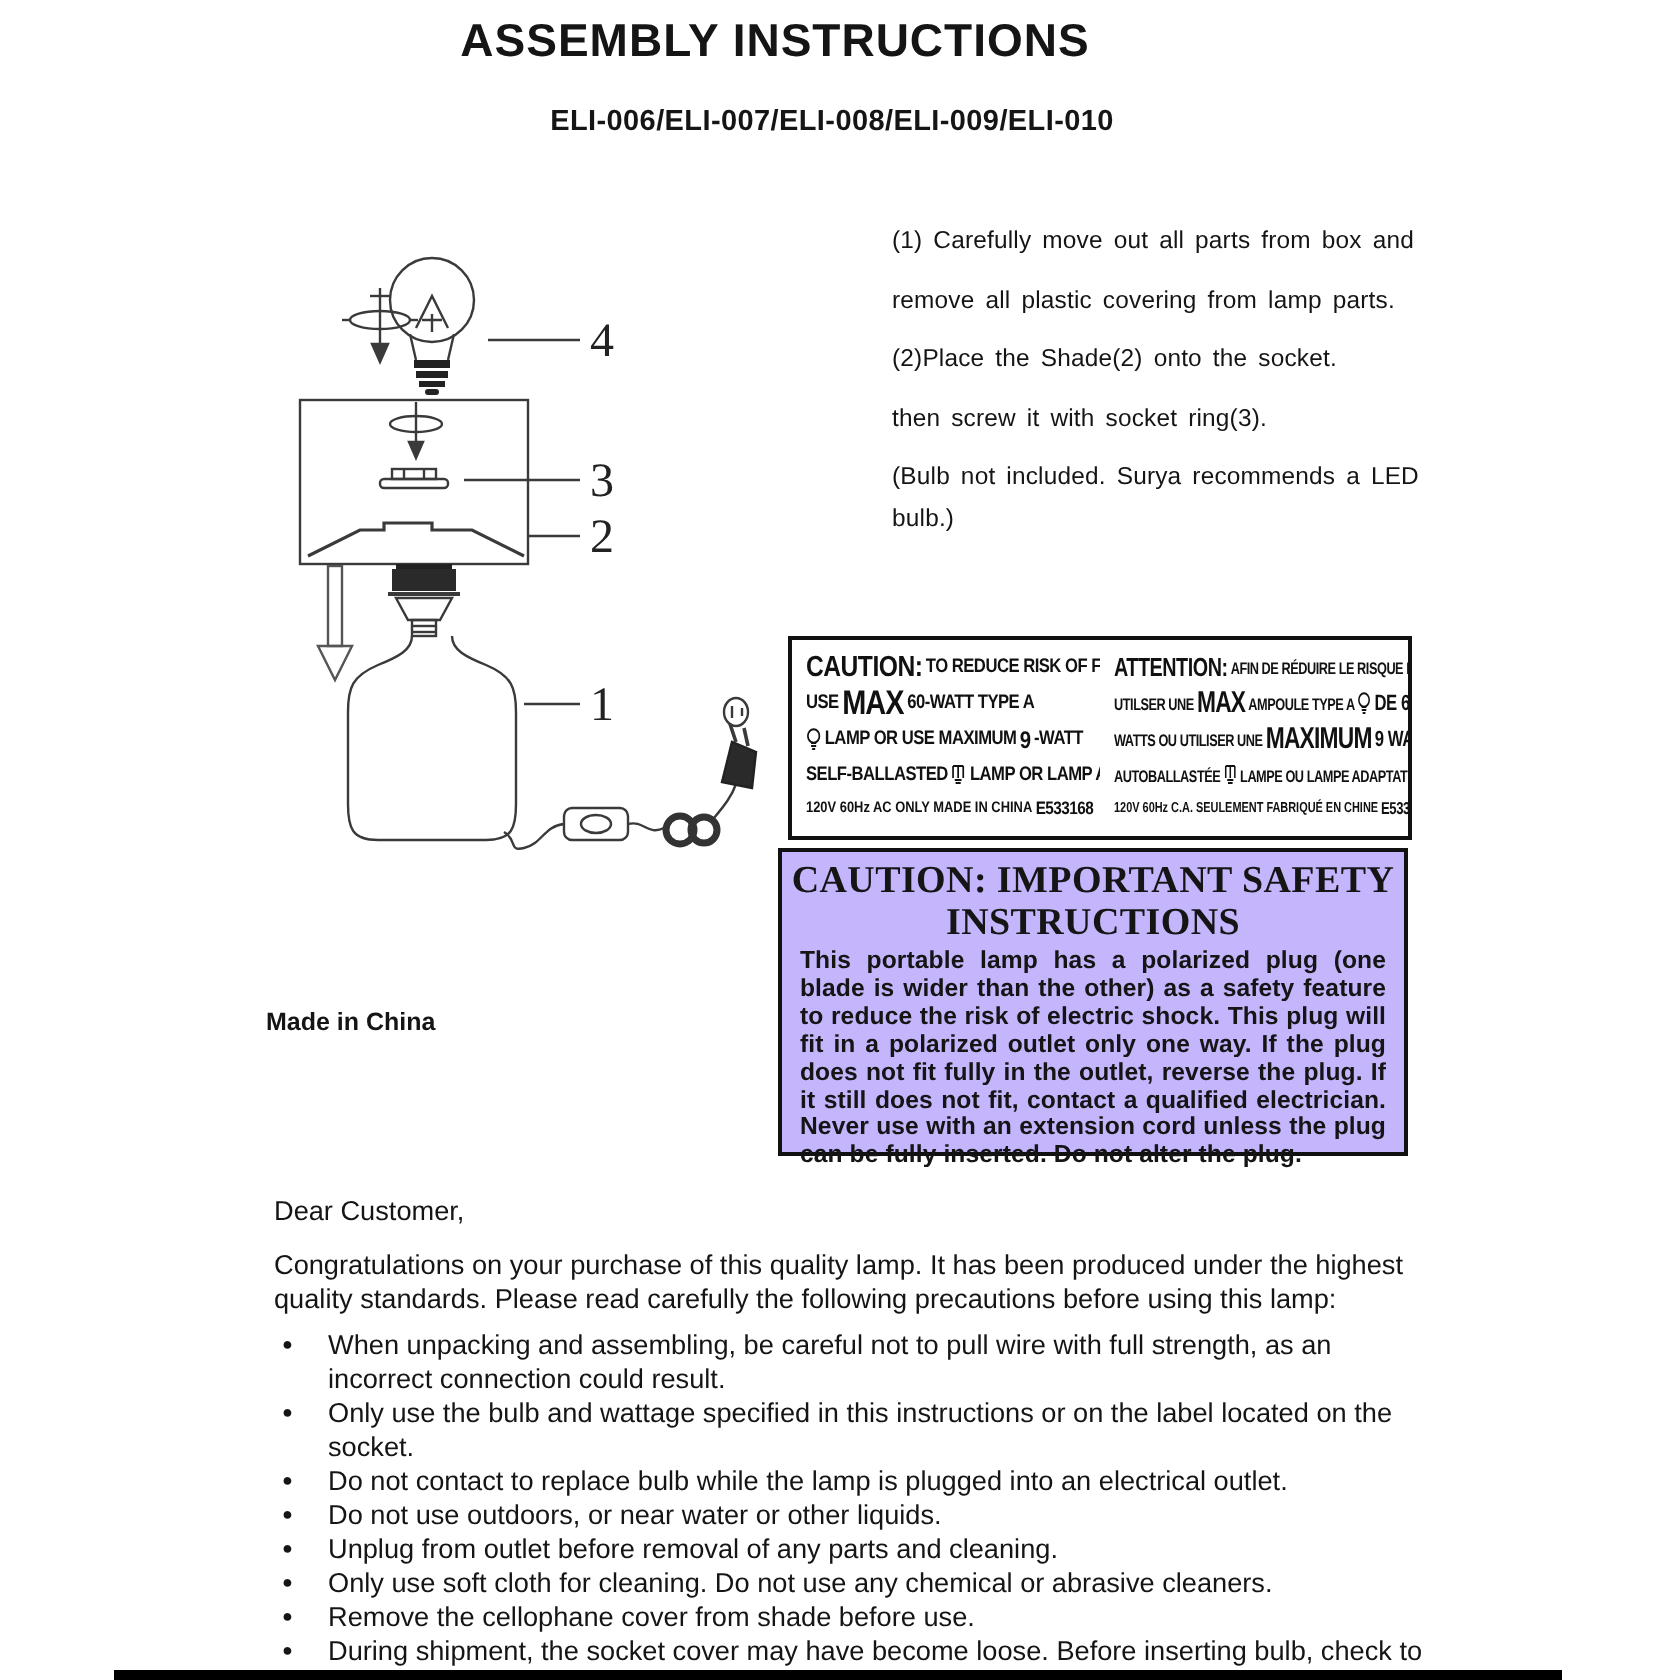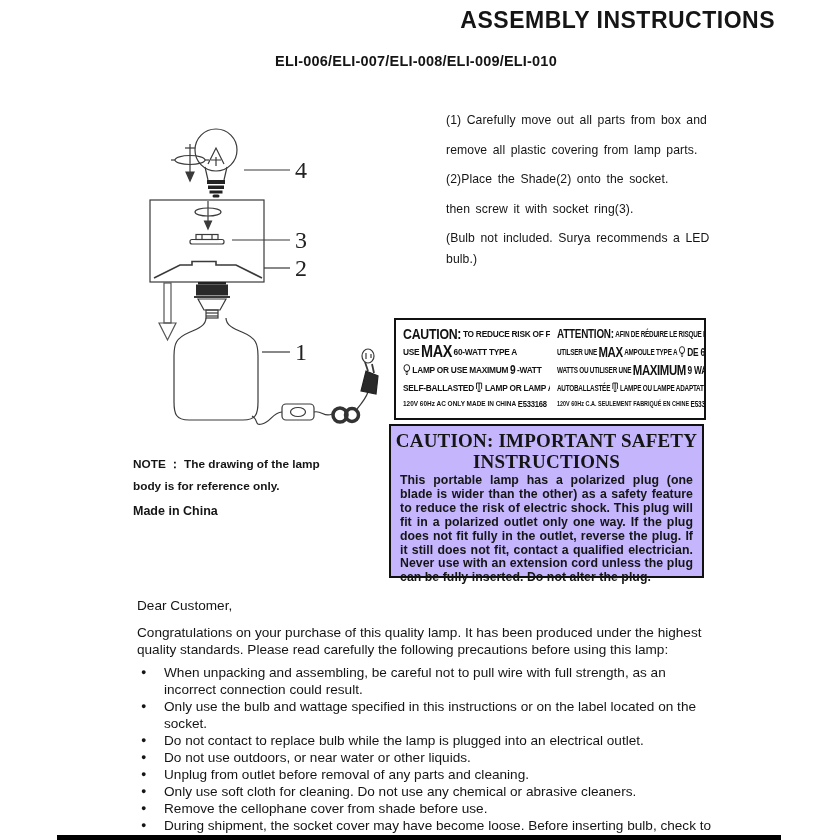--- a/index.html
+++ b/index.html
@@ -1,19 +1,19 @@
 <!DOCTYPE html>
 <html><head>
 <meta charset="utf-8">
 <style>
   html,body{margin:0;padding:0;background:#fff;}
   .page{position:relative;width:840px;height:840px;background:#fff;overflow:hidden;
         font-family:"Liberation Sans",sans-serif;color:#151515;}
   .abs{position:absolute;}
-  .doc-title{top:7px;left:0;width:775px;text-align:right;font-size:23px;font-weight:bold;letter-spacing:.5px;}
+  .doc-title{top:7px;left:0;width:775px;text-align:center;font-size:23px;font-weight:bold;letter-spacing:.5px;}
   .doc-models{top:53px;left:0;width:832px;text-align:center;font-size:14.5px;font-weight:bold;letter-spacing:.2px;}
 
   
   .steps{left:446px;top:111px;width:292px;font-weight:normal;font-size:12.2px;word-spacing:2px;letter-spacing:.1px;}
   .steps .sline{white-space:nowrap;line-height:18px;margin-bottom:11.5px;}
   .steps .sline.tight{margin-bottom:3px;}
 
   
   .caution-label{left:394px;top:318px;width:308px;height:98px;border:2px solid #111;display:flex;background:#fff;}
   .cl-col{width:50%;padding:5px 0 0 7px;overflow:hidden;}
@@ -225,24 +225,20 @@
       </div>
     </div>
   </div>
 
   <div class="abs safety">
     <div class="safety-t first">CAUTION: IMPORTANT SAFETY</div>
     <div class="safety-t">INSTRUCTIONS</div>
     <div class="safety-body">This portable lamp has a polarized plug (one blade is wider than the other) as a safety feature to reduce the risk of electric shock. This plug will fit in a polarized outlet only one way. If the plug does not fit fully in the outlet, reverse the plug. If it still does not fit, contact a qualified electrician. Never use with an extension cord unless the plug can be fully inserted. Do not alter the plug.</div>
   </div>
 
-  <div class="abs note">
-    <div>NOTE ：  The drawing of the lamp</div>
-    <div>body is for reference only.</div>
-  </div>
   <div class="abs made-in">Made in China</div>
 
   <div class="abs customer">
     <div class="greeting">Dear Customer,</div>
     <div class="intro">Congratulations on your purchase of this quality lamp. It has been produced under the highest quality standards. Please read carefully the following precautions before using this lamp:</div>
     <div class="blist">
       <div class="bitem">
           <span class="dot">●</span>
           <span class="btext">When unpacking and assembling, be careful not to pull wire with full strength, as an incorrect connection could result.</span>
         </div>

